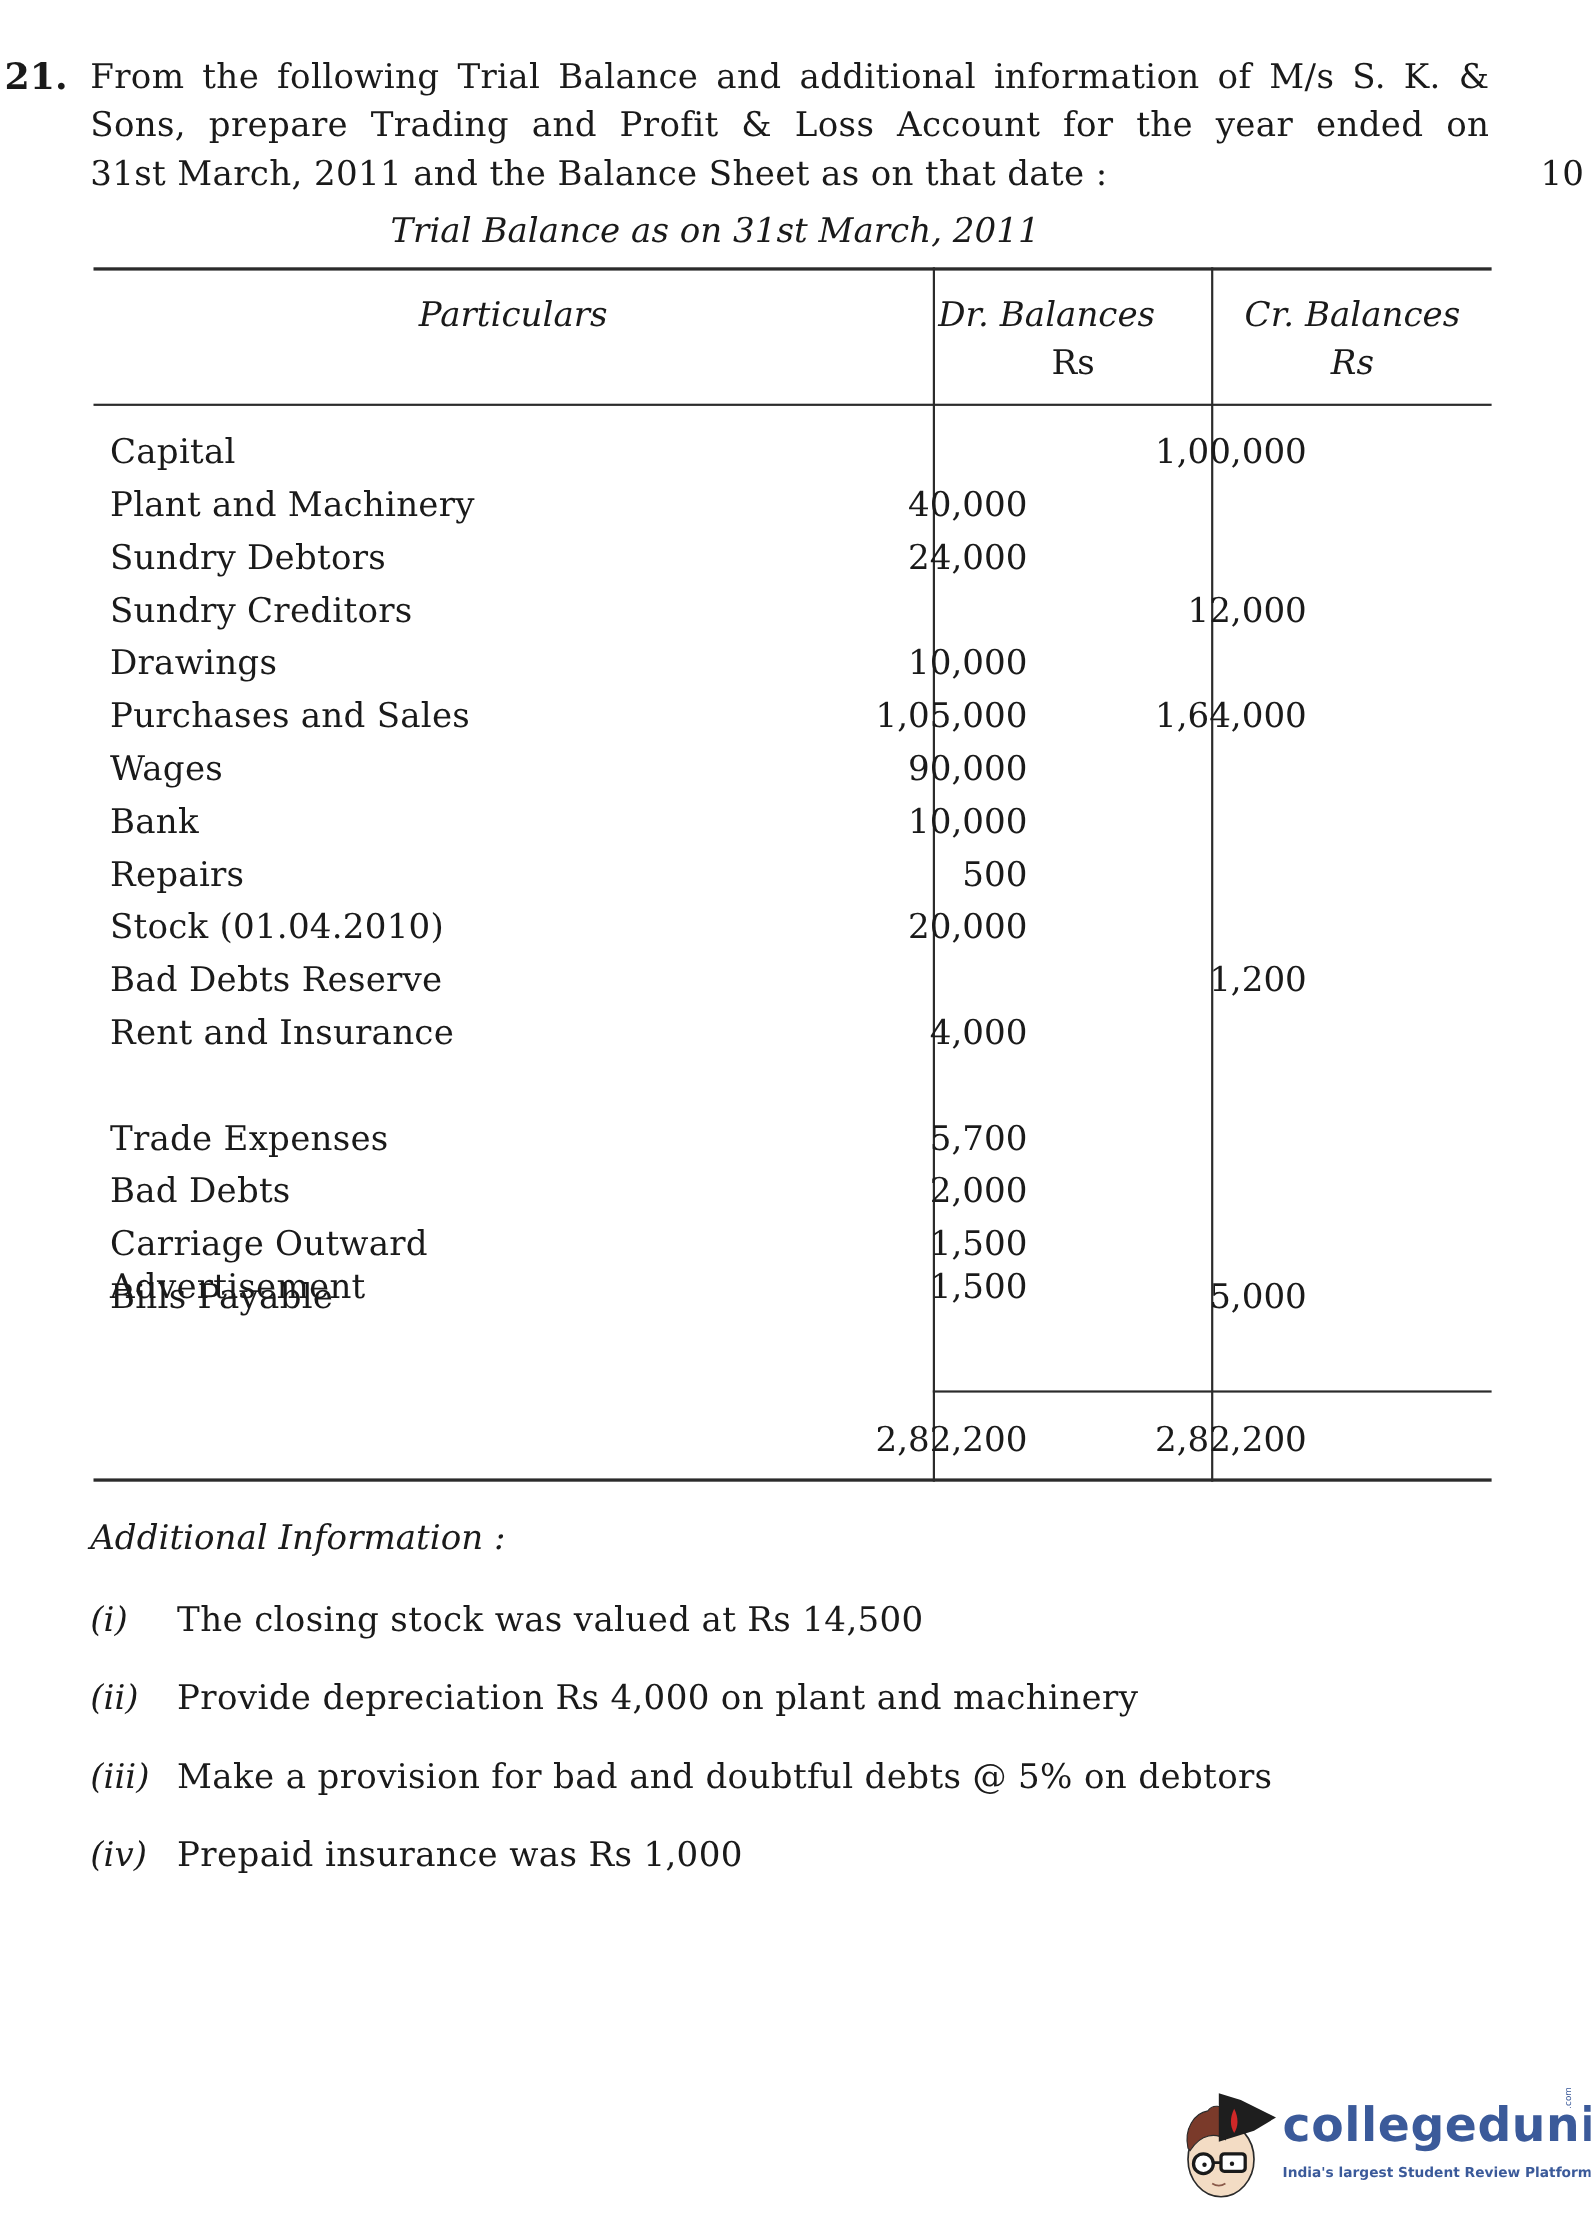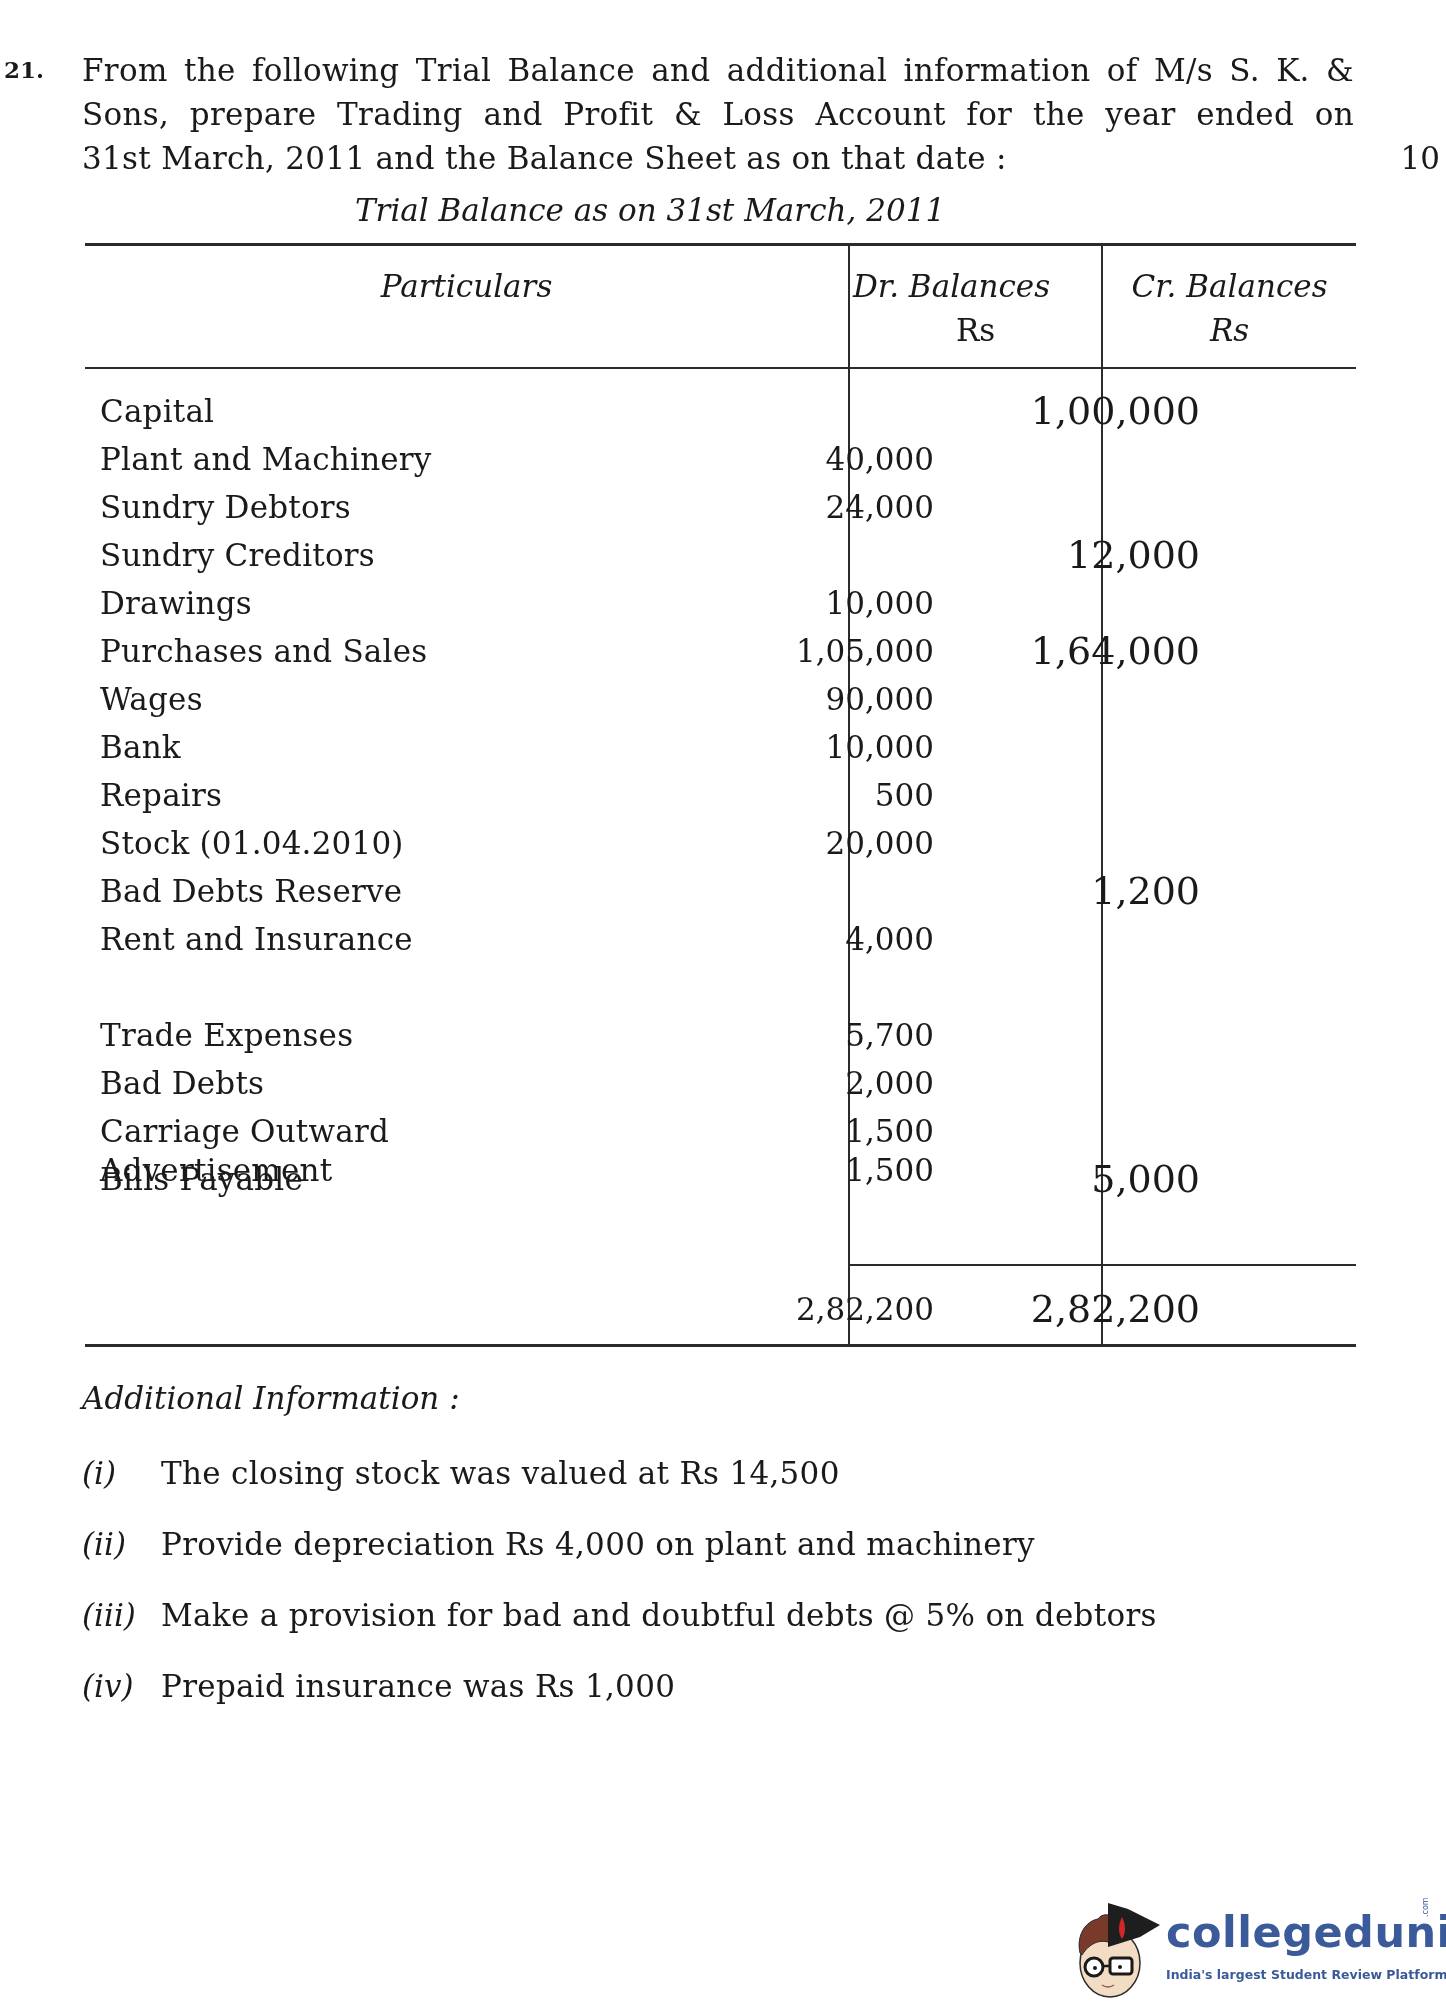--- a/index.html
+++ b/index.html
@@ -2,38 +2,38 @@
 <html><head>
 <meta charset="utf-8">
 <style>
   html, body { margin: 0; padding: 0; background: #ffffff; }
   body {
     width: 1446px; height: 2014px; position: relative; overflow: hidden;
     font-family: "DejaVu Serif", "Liberation Serif", serif;
     color: #1a1a1a;
   }
   .q-block { position: absolute; left: 0; top: 48px; width: 1446px; }
-  .q-num { position: absolute; left: 4px; top: 0; font-weight: bold; font-size: 23px; line-height: 44px; }
+  .q-num { position: absolute; left: 4px; top: 0; font-weight: bold; font-size: 33px; line-height: 44px; }
   .q-text-line { position: absolute; left: 82px; width: 1272px; text-align: justify; text-align-last: justify; font-size: 31px; line-height: 44px; letter-spacing: 0.3px; }
   .q-text-line.last { text-align-last: left; }
   .marks { position: absolute; right: 6px; font-size: 31px; line-height: 44px; }
 
   .tb-caption { position: absolute; left: 0; width: 1300px; top: 188px; text-align: center; font-style: italic; font-size: 31px; line-height: 44px; }
 
   .tb { position: absolute; left: 85px; top: 243px; width: 1271px; height: 1104px; }
   .hline { position: absolute; background: #2b2b2b; }
   .vline { position: absolute; background: #2b2b2b; width: 2px; }
 
   .th { position: absolute; font-style: italic; font-size: 31px; line-height: 44px; text-align: center; }
   .th-sub { position: absolute; font-size: 31px; line-height: 44px; text-align: center; }
 
   .row { position: absolute; left: 0; width: 1271px; height: 48px; }
   .row .part { position: absolute; left: 15px; font-size: 31px; line-height: 48px; white-space: nowrap; letter-spacing: 0.2px; }
   .row .dr { position: absolute; right: 422px; font-size: 31px; line-height: 48px; text-align: right; }
-  .row .cr { position: absolute; right: 156px; font-size: 38px; line-height: 48px; }
+  .row .cr { position: absolute; right: 168px; font-size: 31px; line-height: 48px; }
 
   .addl-title { position: absolute; left: 82px; top: 1376px; font-style: italic; font-size: 31px; line-height: 44px; }
   .addl-item { position: absolute; left: 82px; height: 44px; font-size: 31px; line-height: 44px; white-space: nowrap; }
   .addl-item .roman { position: absolute; left: 0; font-style: italic; }
   .addl-item .txt { position: absolute; left: 79px; letter-spacing: 0.3px; }
 
   .logo { position: absolute; left: 1068px; top: 1895px; width: 370px; height: 110px; }
   .logo-word { position: absolute; left: 98px; top: 12px; font-family: "DejaVu Sans", sans-serif; font-weight: bold; font-size: 43px; line-height: 50px; color: #3b5a9a; letter-spacing: 0.5px; }
   .logo-com { position: absolute; left: 353px; top: 22px; font-family: "DejaVu Sans", sans-serif; font-size: 8px; color: #3b5a9a; transform: rotate(-90deg); transform-origin: left top; }
   .logo-tag { position: absolute; left: 98px; top: 72px; font-family: "DejaVu Sans", sans-serif; font-weight: bold; font-size: 12.5px; line-height: 16px; color: #3b5a9a; white-space: nowrap; }

